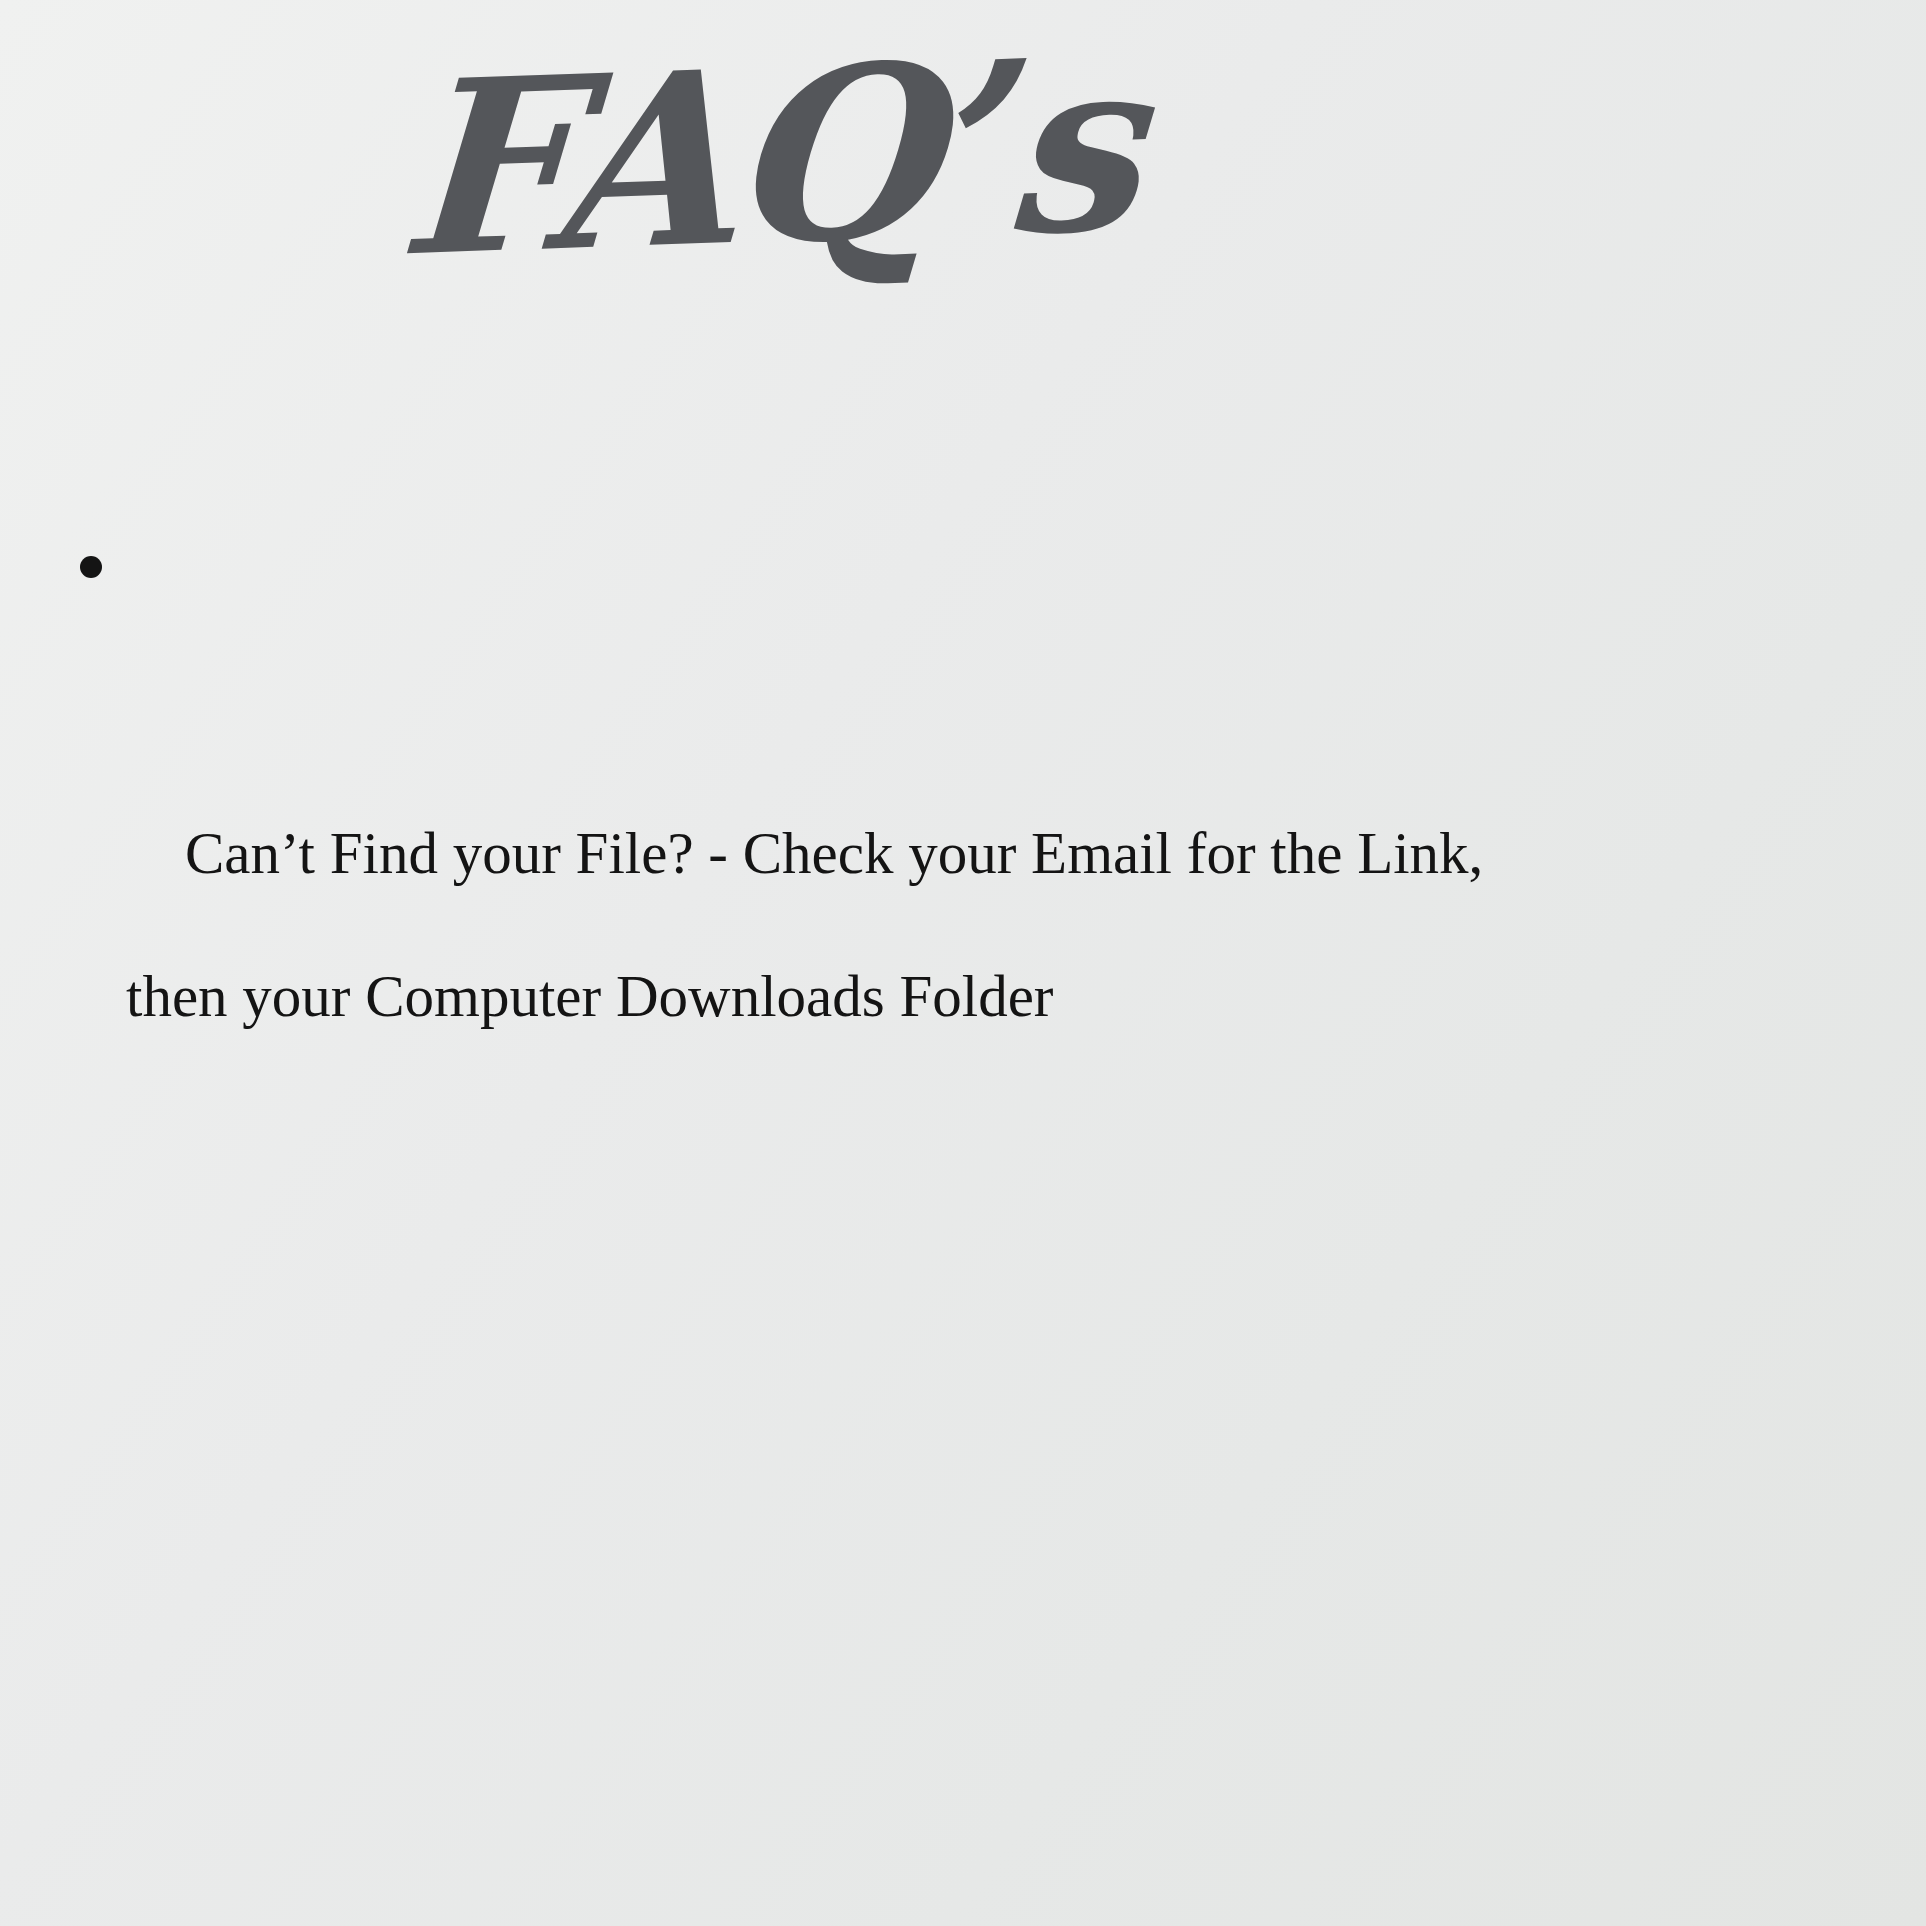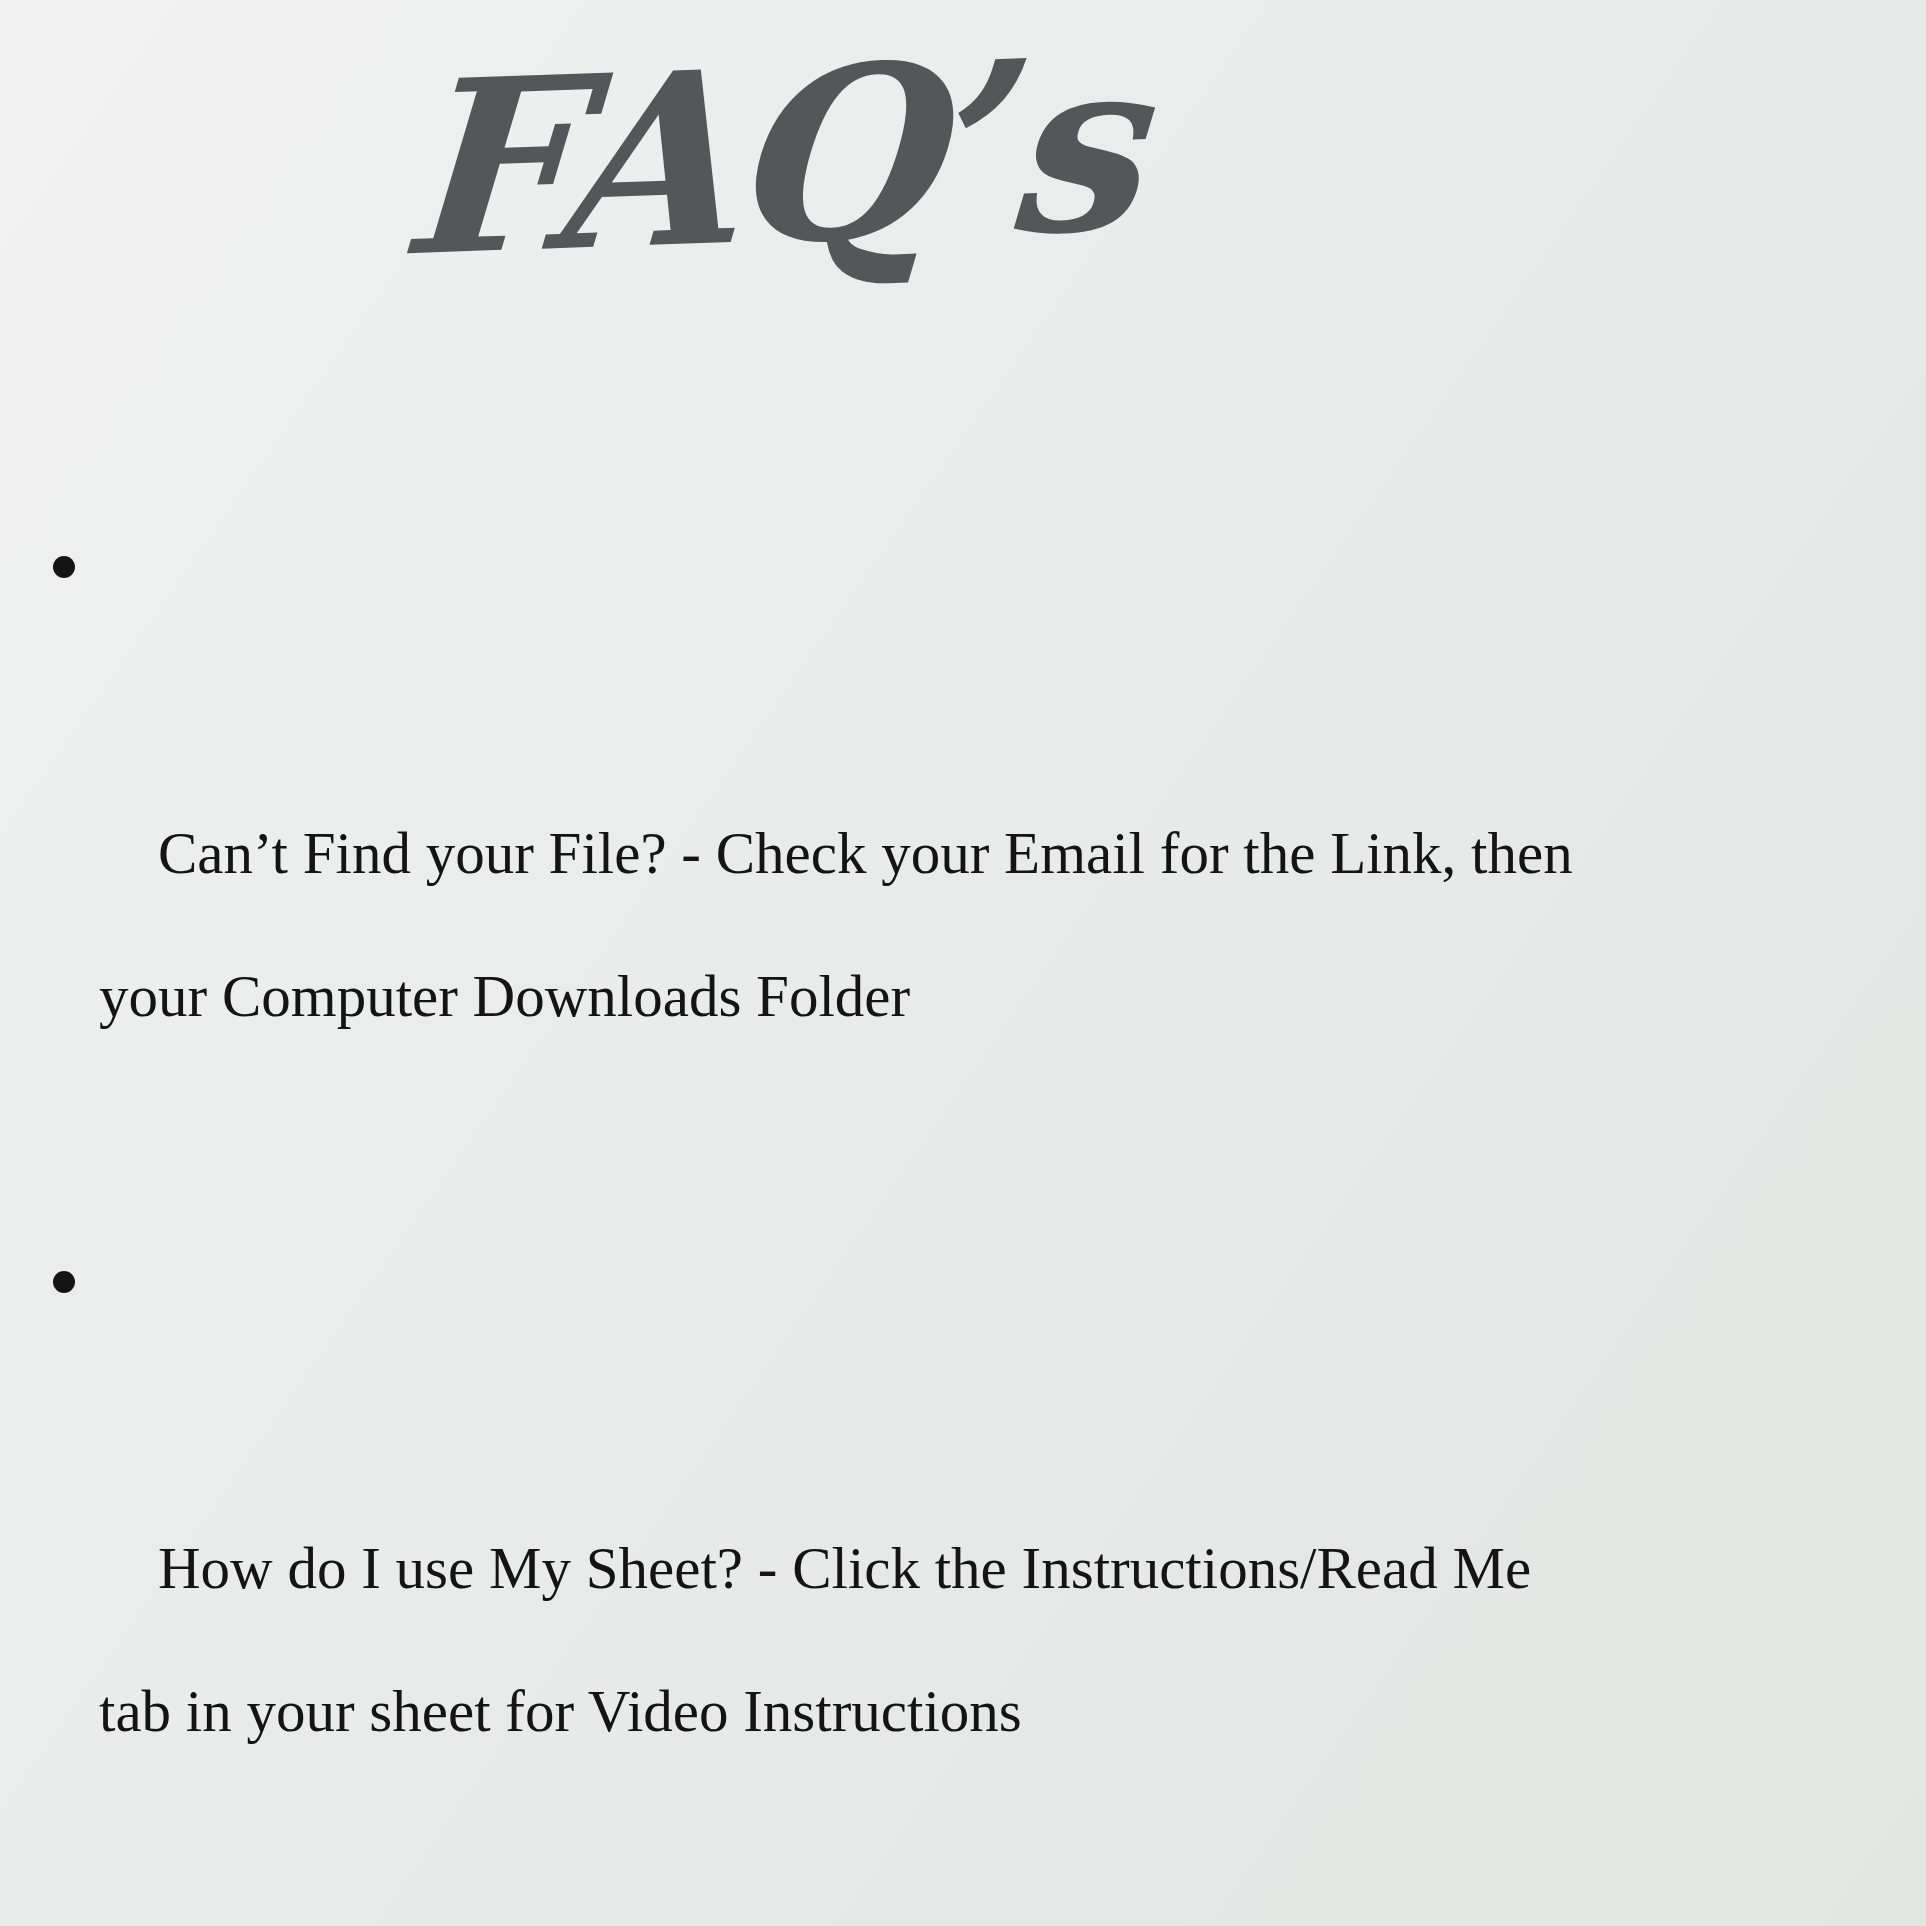--- a/index.html
+++ b/index.html
@@ -42,20 +42,21 @@
     list-style: none;
     margin: 196px 0 0 99px;
     padding: 0;
     width: 1485px;
     font-size: 59px;
     line-height: 143px;
   }
   .faq-item {
     position: relative;
     white-space: pre-wrap;
+    margin-left: 27px;
   }
   .bullet-dot {
     position: absolute;
     left: -46px;
     top: 60px;
     width: 22px;
     height: 22px;
     border-radius: 50%;
     background: #141414;
   }
@@ -69,22 +70,18 @@
 <div class="title-wrap">
   <span class="title">FAQ’s</span>
 </div>
 
 <ul class="faq-list">
   <li class="faq-item">
     <span class="bullet-dot"></span>
     <span class="faq-text">Can’t Find your File? - Check your Email for the Link, then your Computer Downloads Folder</span>
   </li>
   <li class="faq-item">
-    <span class="bullet-dot"></span>
-    <span class="faq-text">How do I use My Sheet? - Click the Instructions/Read Me tab in your sheet for Video Instructions</span>
-  </li>
-  <li class="faq-item">
     
     
   </li>
 
 </ul>
 
 
 </body></html>

